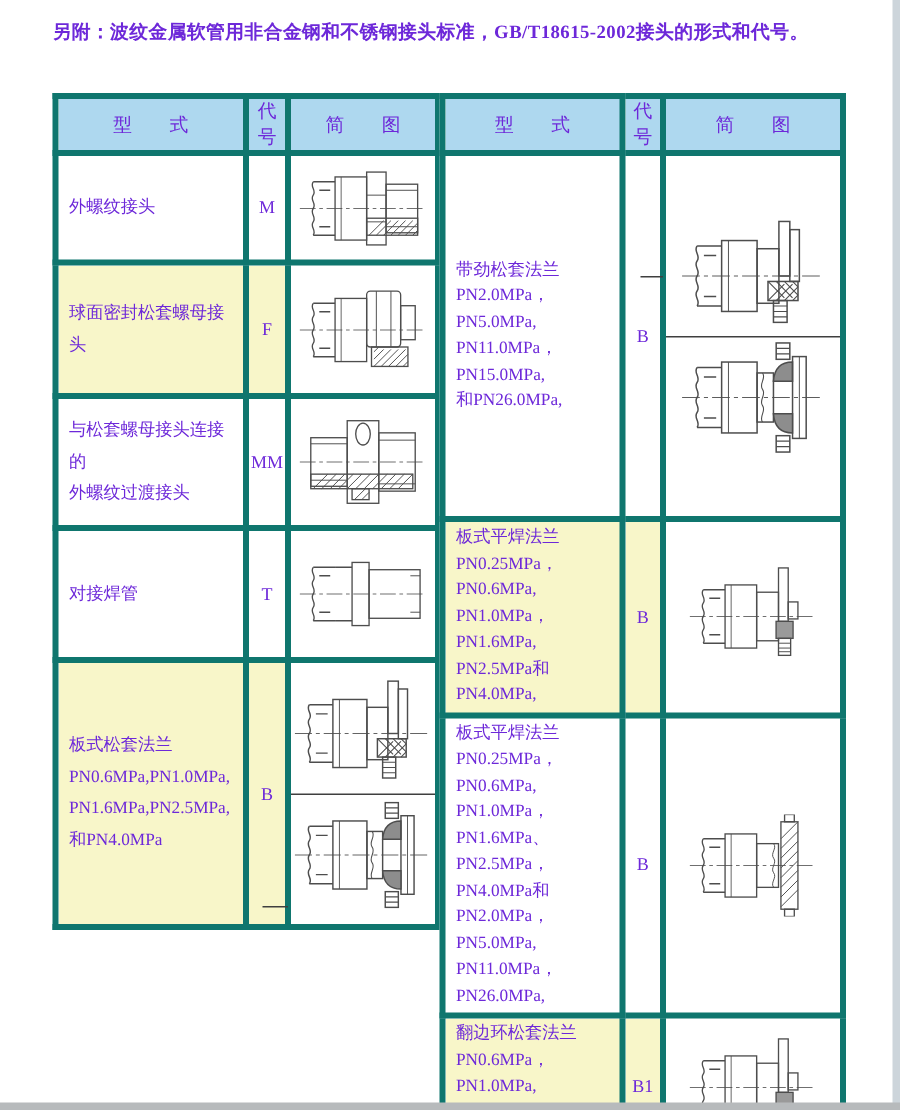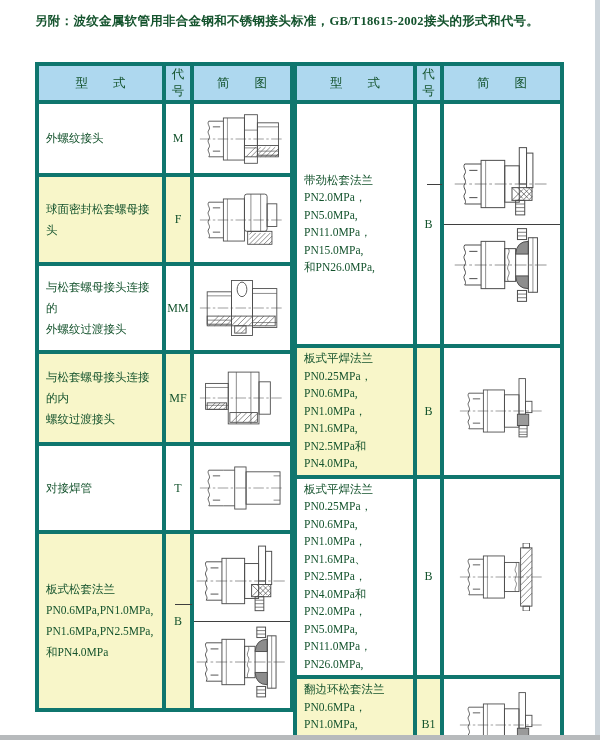--- a/index.html
+++ b/index.html
@@ -1,17 +1,17 @@
 <!DOCTYPE html>
 <html><head>
 <meta charset="utf-8">
 <style>
   html,body{margin:0;padding:0;background:#ffffff;}
   .page{position:relative;width:600px;height:740px;background:#ffffff;overflow:hidden;
-        font-family:"Liberation Serif","DejaVu Serif",serif;color:#14532d;}
+        font-family:"Liberation Serif","DejaVu Serif",serif;color:#6d28d9;}
   .title{position:absolute;left:35px;top:13px;font-size:12.5px;font-weight:bold;
          letter-spacing:0.3px;white-space:nowrap;}
   table.tbl{position:absolute;border-collapse:collapse;table-layout:fixed;
             border:2px solid #1f1f1f;background:#fff;}
   .tbl td,.tbl th{border:4px solid #0f766e;padding:0;overflow:hidden;}
   .tbl th{background:#aed8ef;font-weight:normal;font-size:12.5px;height:23px;
           text-align:center;vertical-align:middle;}
   td.type{font-size:11.5px;text-align:left;vertical-align:middle;
           padding:2px 3px 2px 7px;white-space:pre-line;}
   .ltbl td.type{line-height:21px;margin-left:21px;}
@@ -217,32 +217,20 @@
 外螺纹过渡接头</td>
       <td class="code">MM</td>
       <td class="diag">
         <div class="dwrap">
               <svg class="dg" viewBox="0 0 110 84" preserveAspectRatio="xMidYMid meet">
                 <use href="#sym-nipple-adapter"></use>
               </svg>
             </div>
       </td>
     </tr>
-    <tr style="height:92px;">
-      <td class="type hl">与松套螺母接头连接的内
-螺纹过渡接头</td>
-      <td class="code hl">MF</td>
-      <td class="diag">
-        <div class="dwrap">
-              <svg class="dg" viewBox="0 0 110 84" preserveAspectRatio="xMidYMid meet">
-                <use href="#sym-female-thread-adapter"></use>
-              </svg>
-            </div>
-      </td>
-    </tr>
     <tr style="height:88px;">
       <td class="type">对接焊管</td>
       <td class="code">T</td>
       <td class="diag">
         <div class="dwrap">
               <svg class="dg" viewBox="0 0 110 84" preserveAspectRatio="xMidYMid meet">
                 <use href="#sym-butt-weld-pipe"></use>
               </svg>
             </div>
       </td>

